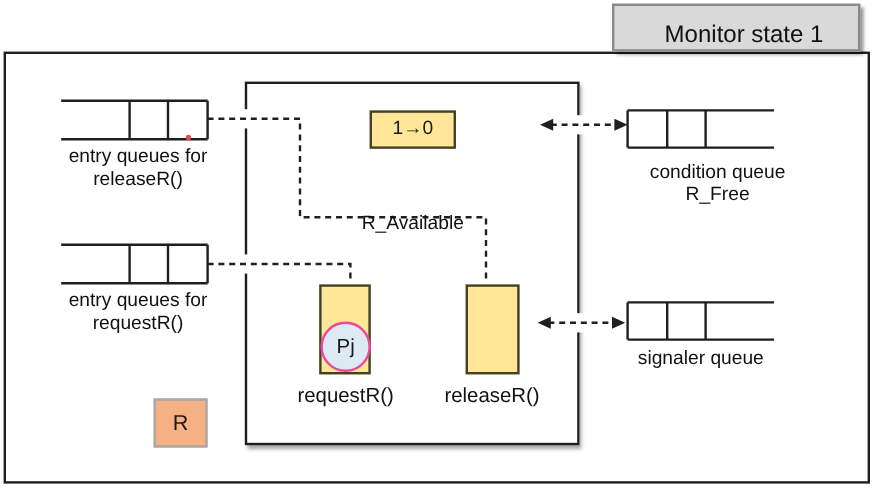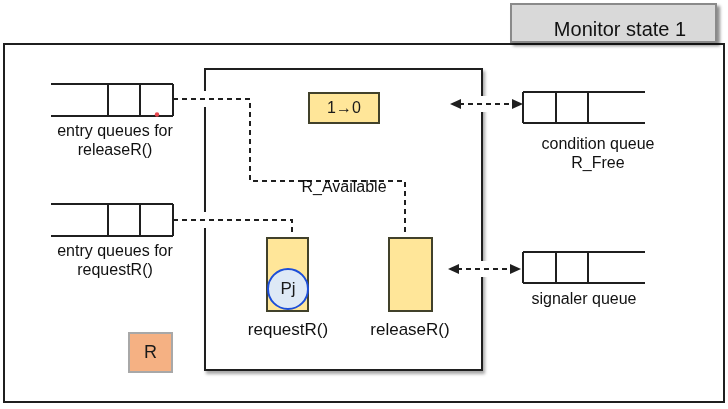--- a/index.html
+++ b/index.html
@@ -45,21 +45,21 @@
     display: flex; align-items: center; justify-content: center;
   }
   #available-box { left: 308px; top: 92px; width: 72px; height: 32px; font-size: 16px; text-align: right; }
   #request-box   { left: 266px; top: 237px; width: 43px; height: 75px; }
   #release-box   { left: 388px; top: 237px; width: 45px; height: 75px; }
 
   #pj-circle {
     left: 267px; top: 268px; width: 42px; height: 42px;
     border-radius: 50%;
     background: #dee9f6;
-    border: 2px solid #1d4ed8;
+    border: 2px solid #ec4899;
     display: flex; align-items: center; justify-content: center;
     font-size: 17px;
   }
   #r-box {
     left: 128px; top: 332px; width: 45px; height: 41px;
     background: #f5b183;
     border: 2px solid #a8a8a8;
     display: flex; align-items: center; justify-content: center;
     font-size: 18px;
   }

